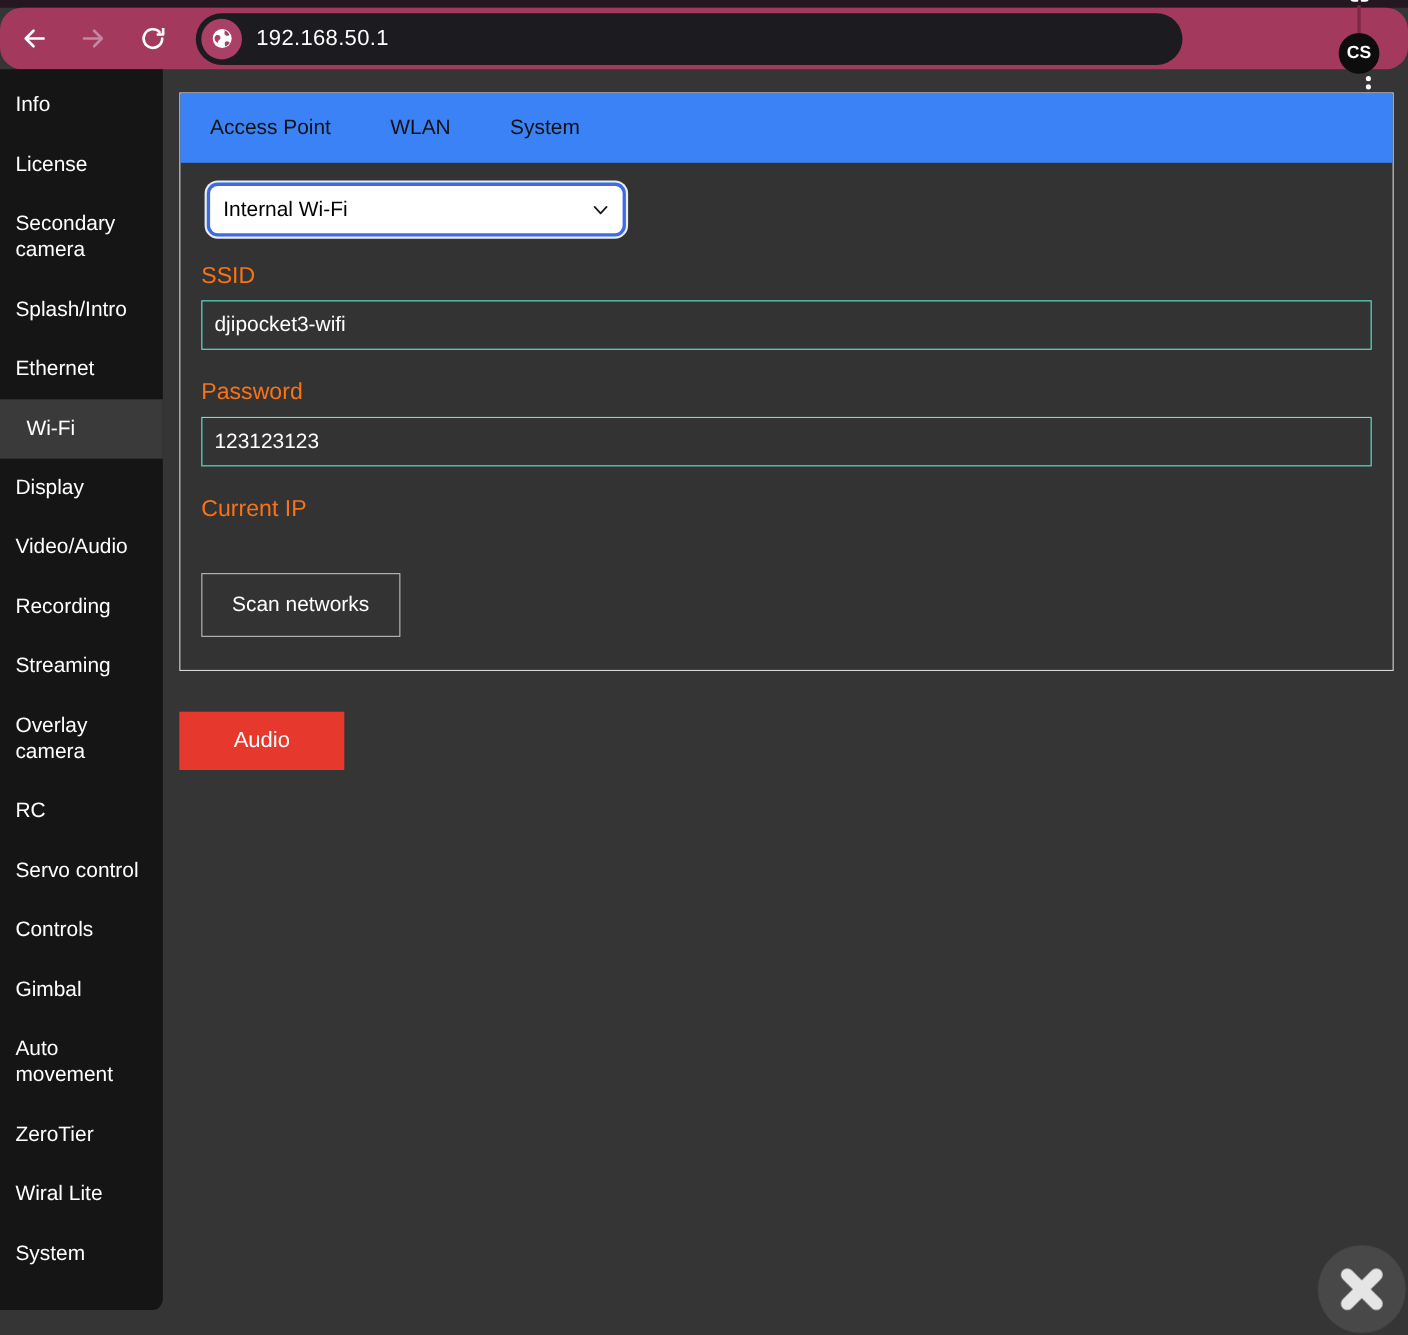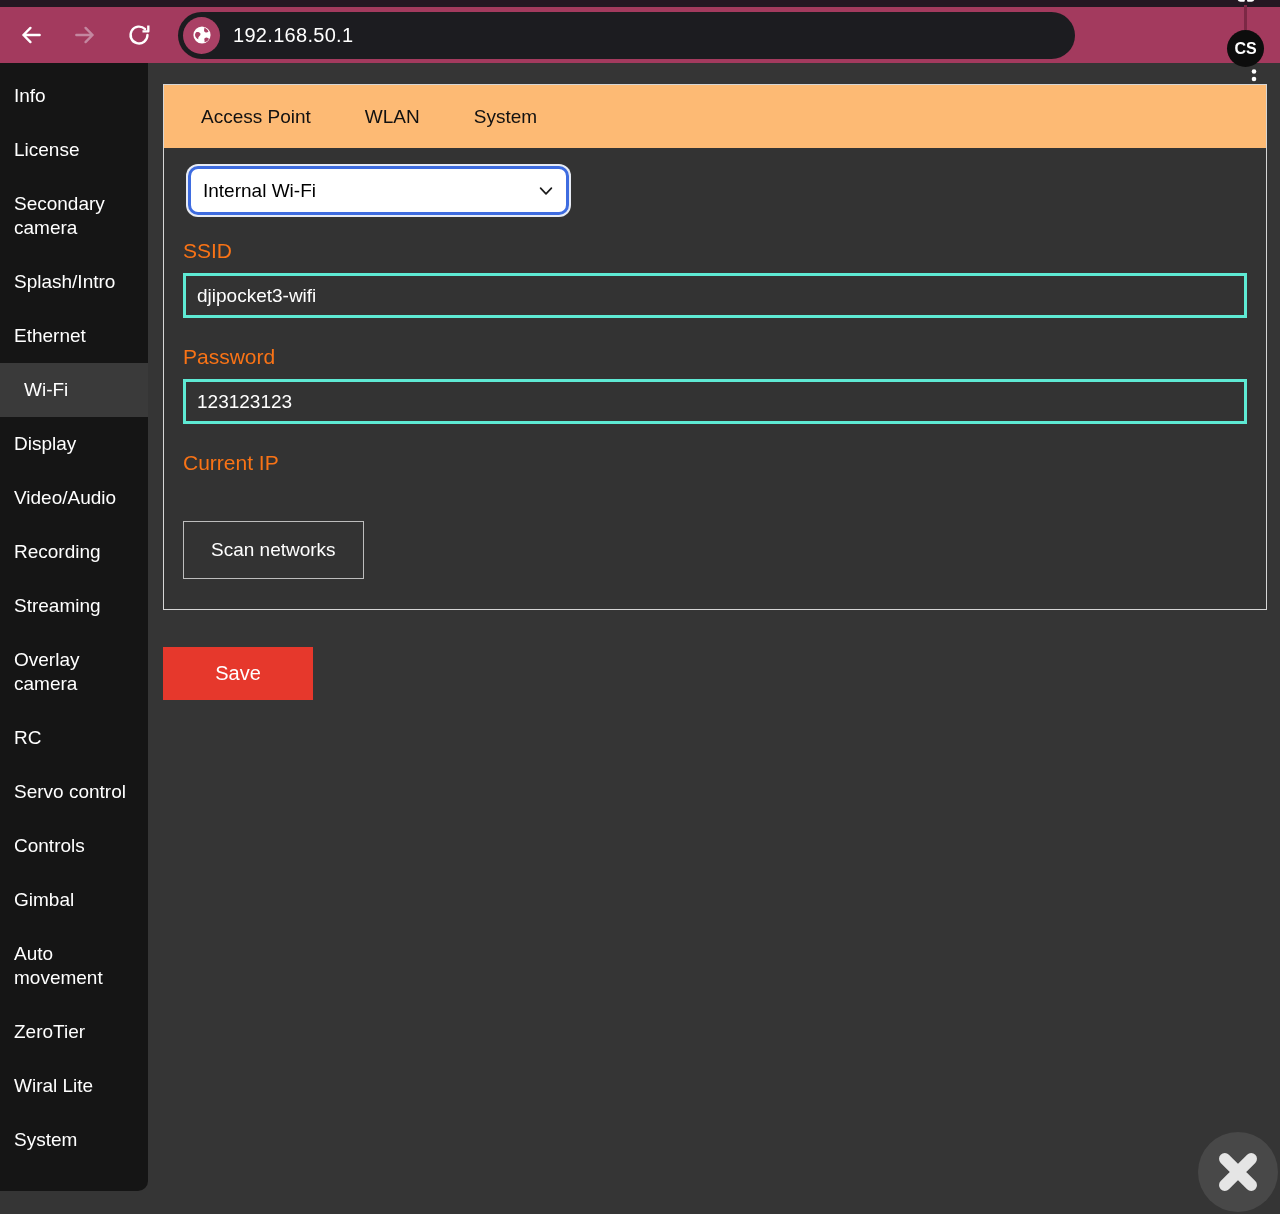--- a/index.html
+++ b/index.html
@@ -9,21 +9,22 @@
     background:#353535;
     overflow:hidden;
     position:relative;
   }
 
   
   .top-strip { height:7px; background:#241722; }
   .toolbar {
     height:56px; background:#a33a5e;
     display:flex; align-items:center;
-    padding:0 14px 0 18px;
+    padding:0 24px 0 18px;
+    border-radius:20px;
   }
   .nav-icon { width:26px; height:26px; flex:none; cursor:pointer; }
   .nav-icon + .nav-icon { margin-left:28px; }
   .url-pill {
     flex:none; width:897px; height:47px; margin-left:26px;
     background:#1c1c20; border-radius:24px;
     display:flex; align-items:center; cursor:text;
   }
   .globe-badge {
     width:37px; height:37px; border-radius:50%;
@@ -49,21 +50,21 @@
   }
   .sidebar ul { list-style:none; }
   .sb-item {
     color:#ffffff; font-size:19px; line-height:24px;
     padding:15px 10px 15px 14px; cursor:pointer;
   }
   .sb-item.selected { background:#3a3a3a;padding-left:24px; }
 
   .main { flex:1; padding:21px 13px 0 15px; }
   .panel { border:1px solid #d6d6d6; background:#333333; }
-  .tabbar { display:flex; background:#fdba74;padding-left:10px; }
+  .tabbar { display:flex; background:#3b82f6; }
   .tab {
     font-size:19px; line-height:23px; color:#111111;
     padding:20px 27px; cursor:pointer; white-space:nowrap;
   }
   .tab.selected { background:#cbcbcb; }
   .tabcontent { padding:16px 19px 30px 19px; }
 
   
   .select-wrap { position:relative; width:375px; margin:5px 0 0 8px; }
   .net-select {
@@ -74,21 +75,21 @@
     box-shadow:0 0 0 3px #3e6ce0, 0 0 0 5px #e8ecf5;
     cursor:pointer;
   }
   .select-chevron {
     position:absolute; right:10px; top:12px; width:20px; height:20px;
     pointer-events:none;
   }
   .field-label { color:#f97316; font-size:21px; margin-top:27px; }
   .text-input {
     display:block; width:100%; height:45px; margin-top:10px;
-    background:transparent; border:3px solid #5eead4;
+    background:transparent; border:1px solid #5eead4;
     color:#ffffff; font-size:19px; padding:4px 11px;
     font-family:"Liberation Sans", sans-serif;
   }
   .ip-value { color:#ffffff; font-size:19px; min-height:6px; }
   .scan-btn {
     margin-top:40px; background:transparent; border:1px solid #bdbdbd;
     color:#ffffff; font-size:19px; padding:17px 27px; cursor:pointer;
     font-family:"Liberation Sans", sans-serif;
   }
   .save-btn {
@@ -196,21 +197,21 @@
         <div class="field-label">Password</div>
         <input class="text-input" type="text" value="123123123" style="">
 
         <div class="field-label">Current IP</div>
         <div class="ip-value"></div>
 
         <button class="scan-btn">Scan networks</button>
       </div>
     </div>
 
-    <button class="save-btn">Save</button>
+    <button class="save-btn">Audio</button>
   </div>
 </div>
 
 <div class="fab-close">
   <svg width="44" height="44" viewBox="0 0 40 40">
     <path d="M8 8l24 24M32 8L8 32" stroke="#e5e5e5" stroke-width="10.5" stroke-linecap="round"></path>
   </svg>
 </div>
 
 </body></html>

